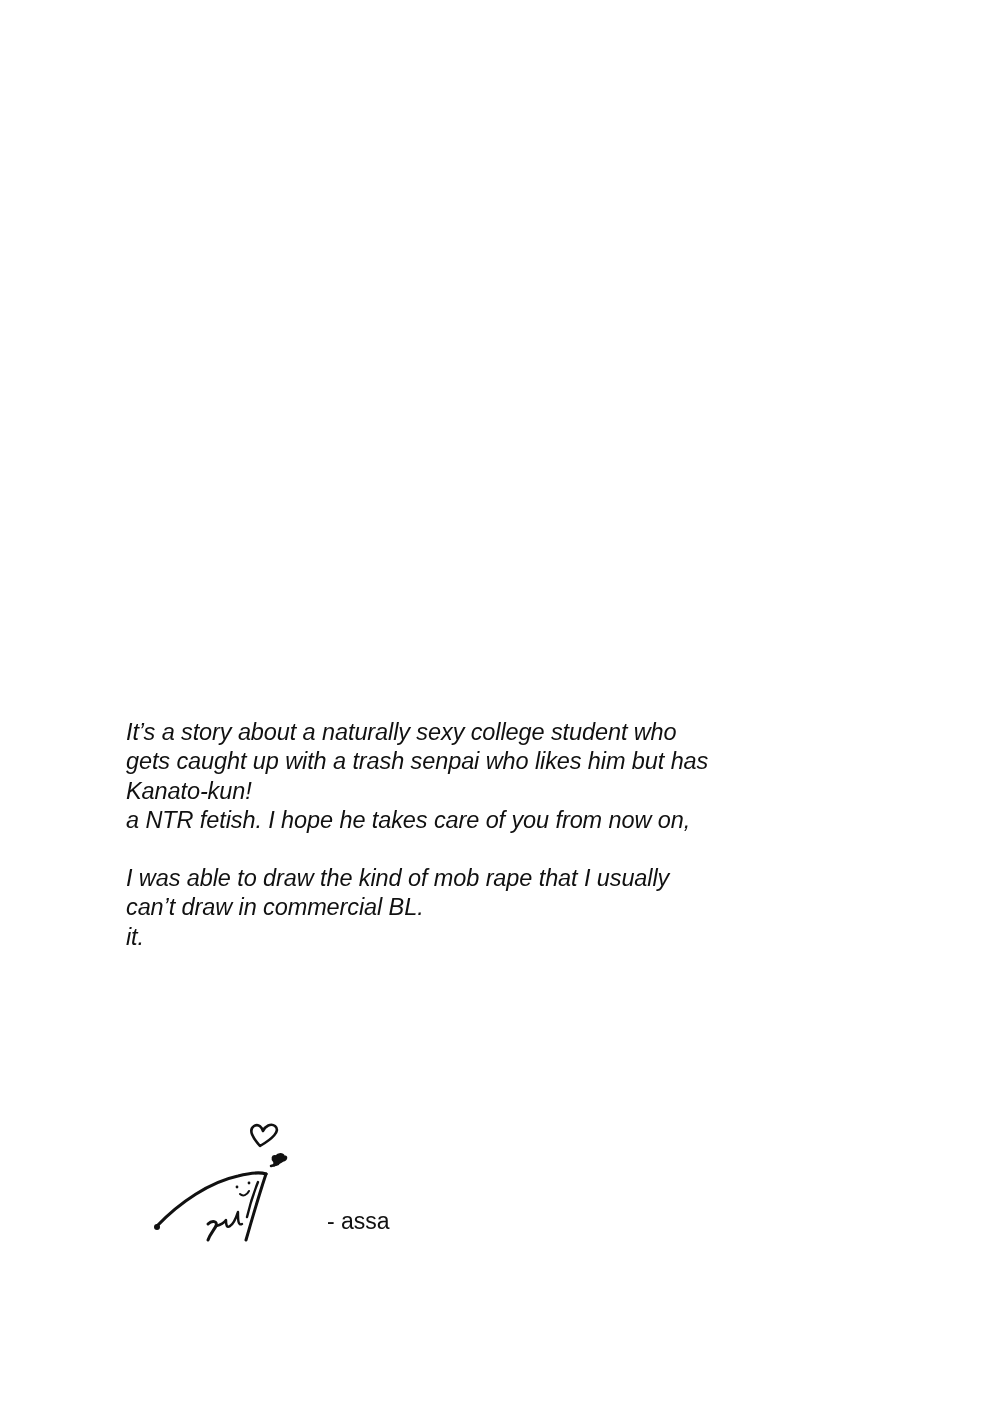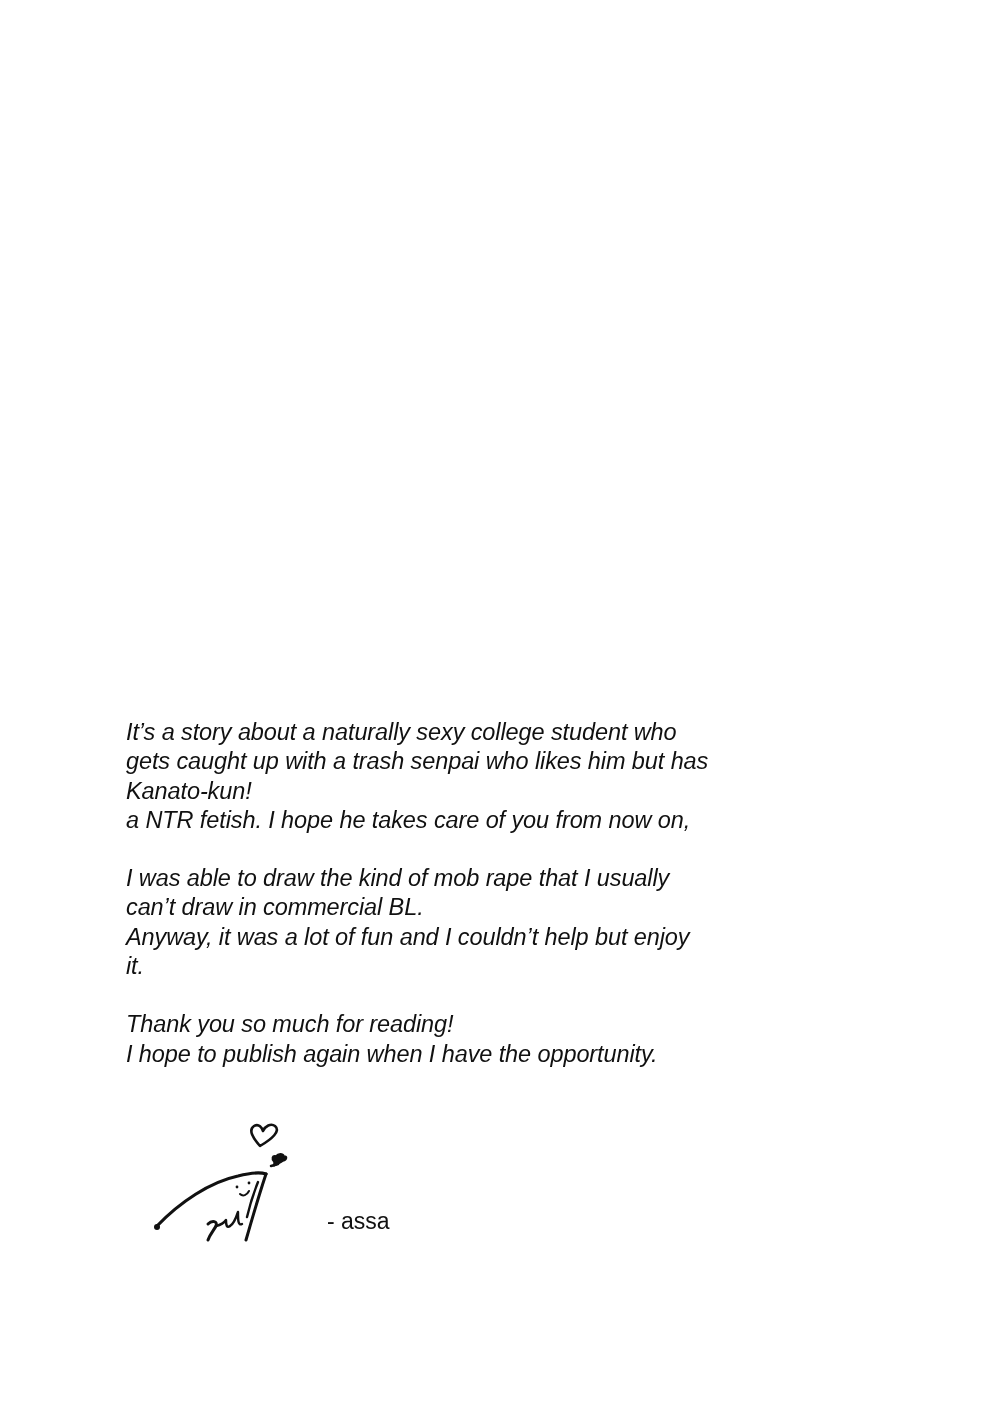--- a/index.html
+++ b/index.html
@@ -54,26 +54,21 @@
 <div class="afterword">
   <p class="para">
     <span class="line">It’s a story about a naturally sexy college student who</span>
     <span class="line">gets caught up with a trash senpai who likes him but has</span>
     <span class="line">Kanato-kun!</span>
     <span class="line">a NTR fetish. I hope he takes care of you from now on,</span>
   </p>
   <p class="para">
     <span class="line">I was able to draw the kind of mob rape that I usually</span>
     <span class="line">can’t draw in commercial BL.</span>
-    <span class="line">Anyway, it was a lot of fun and I couldn’t help but enjoy</span>
     <span class="line">it.</span>
-  </p>
-  <p class="para">
-    <span class="line">Thank you so much for reading!</span>
-    <span class="line">I hope to publish again when I have the opportunity.</span>
   </p>
 </div>
 
 <div class="doodle">
   <svg width="150" height="125" viewBox="0 0 150 125" xmlns="http://www.w3.org/2000/svg" fill="none" stroke="#111" stroke-linecap="round" stroke-linejoin="round">
 
     <path d="M110 24 C103 16, 98 8, 104 4 C109 1, 112 6, 113 9 C115 4, 121 1, 125 4 C131 9, 122 17, 110 24 Z" stroke-width="2.6"></path>
 
     <path d="M124 40 C121 37, 122 33, 126 34 C128 31, 133 31, 134 34 C138 34, 137 38, 133 39 C131 41, 127 42, 124 44 Z" fill="#111" stroke-width="1.5"></path>
     <line x1="121" y1="44" x2="128" y2="42" stroke-width="2.5"></line>

